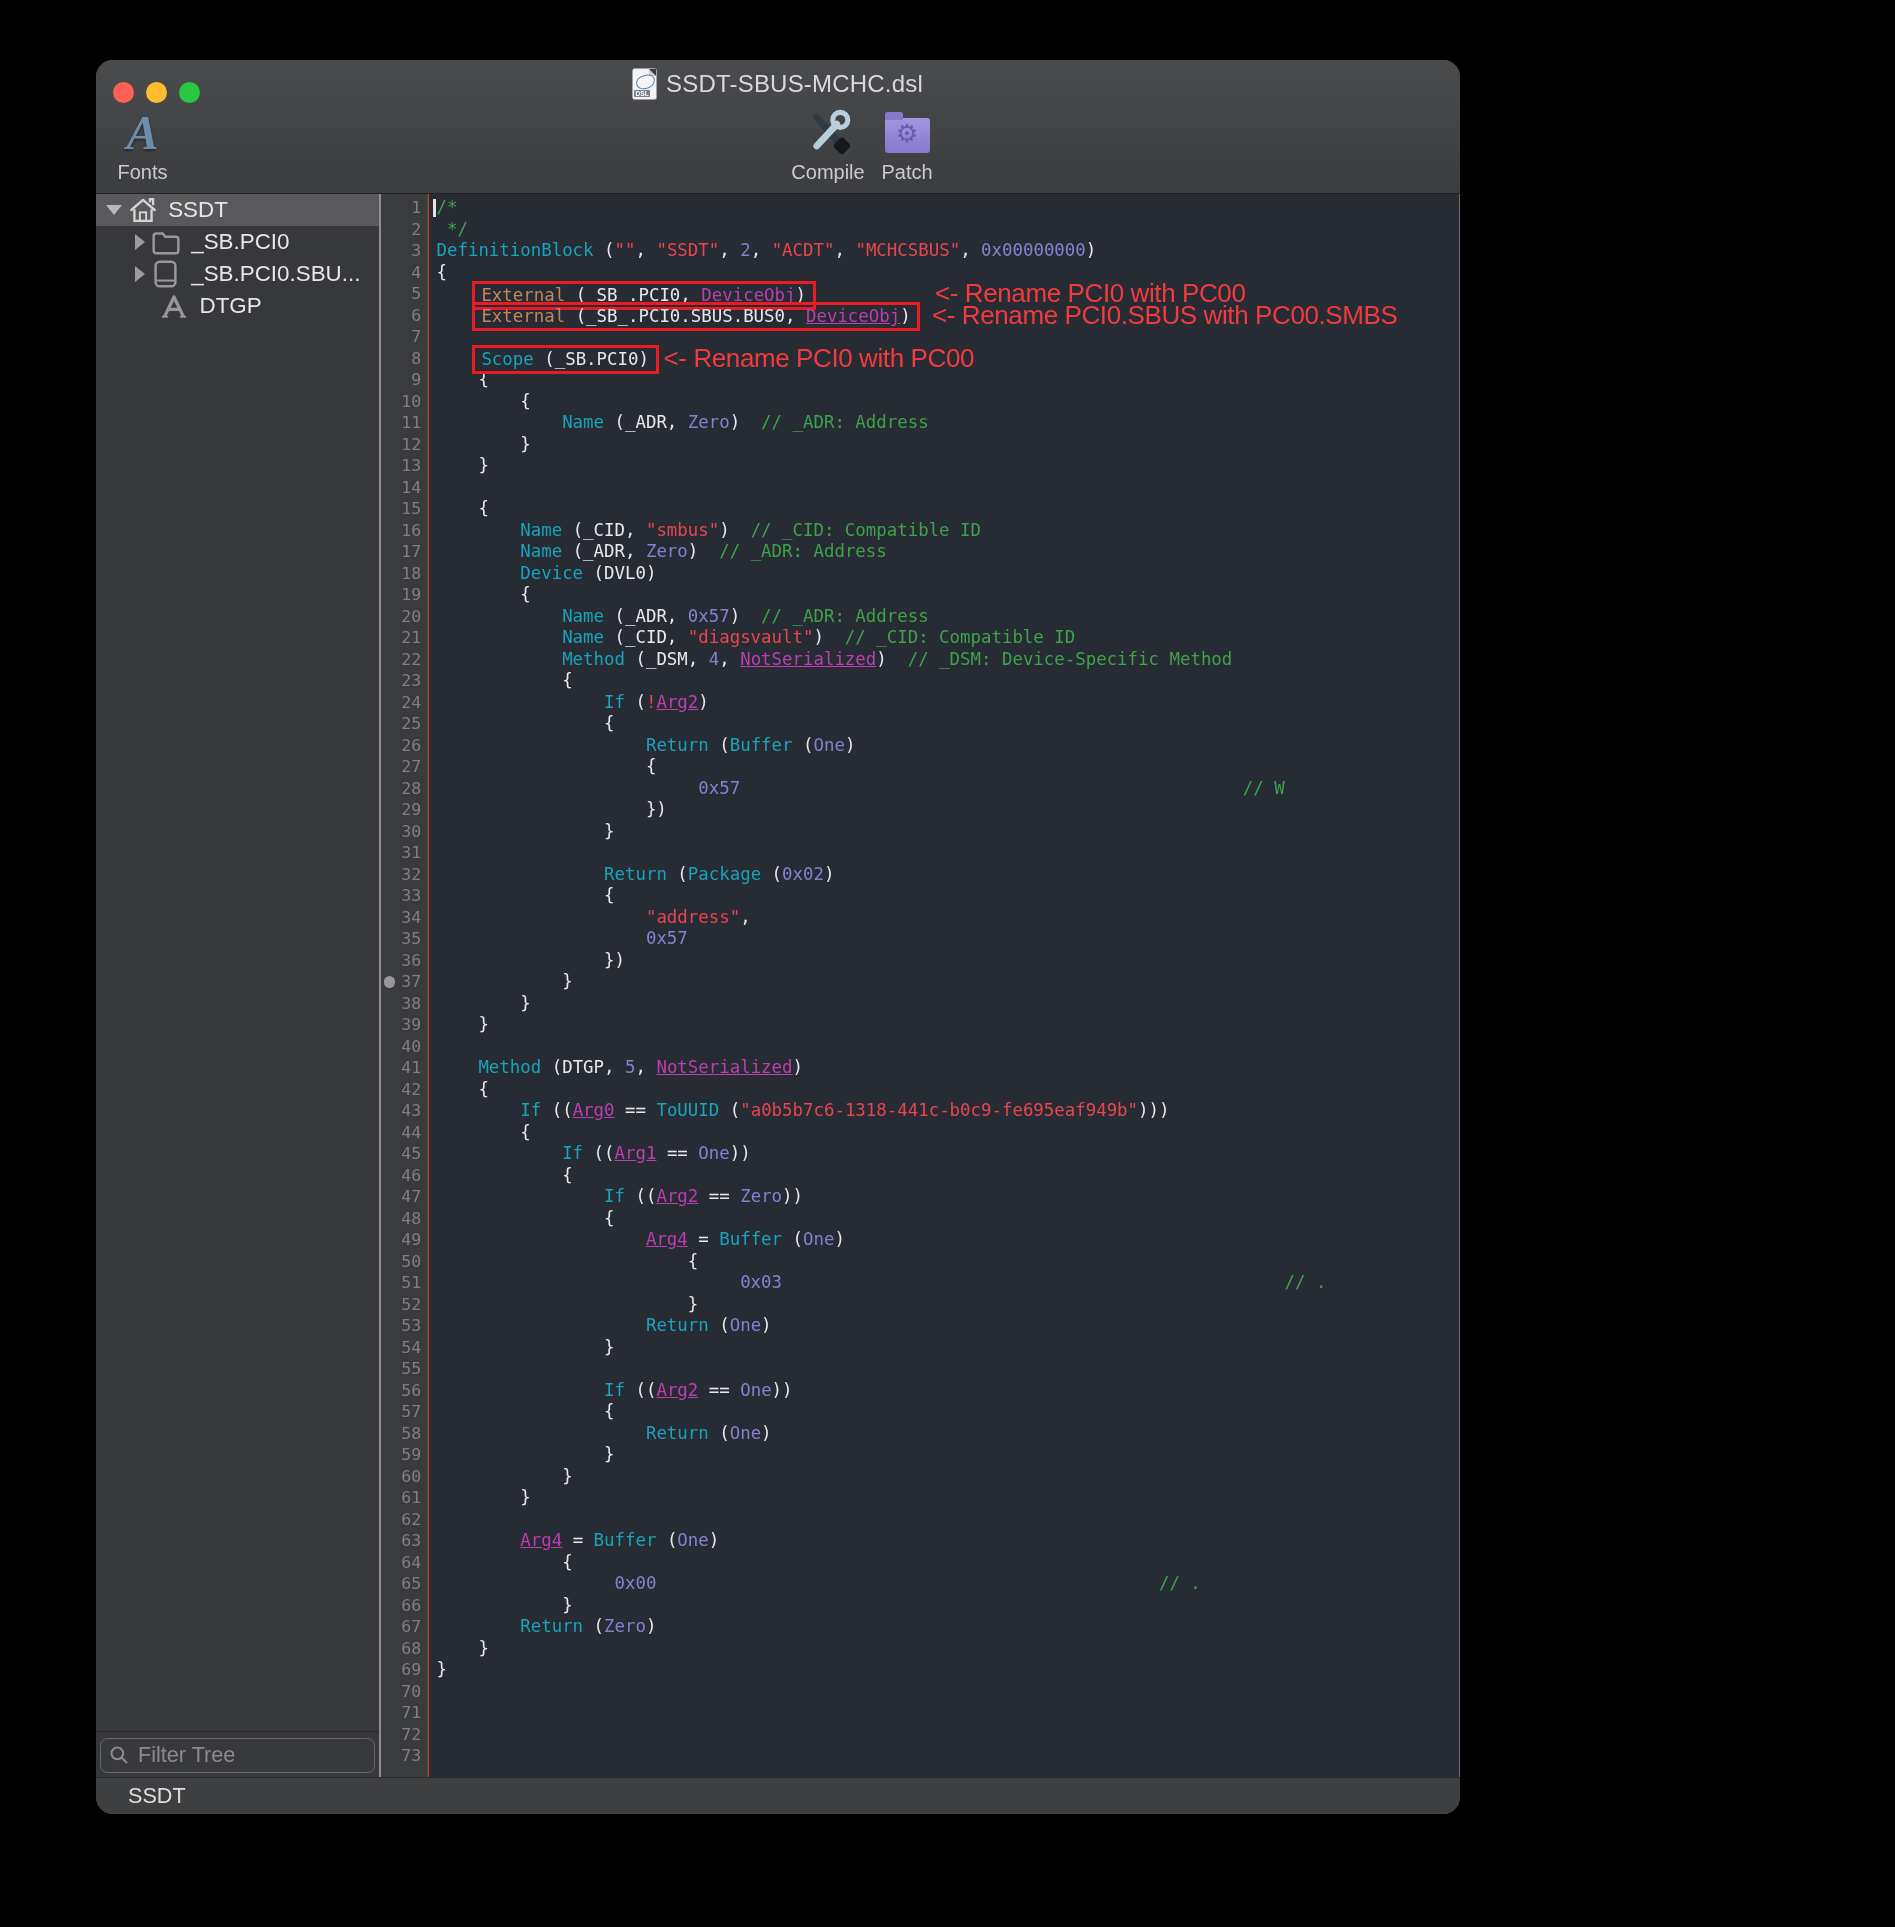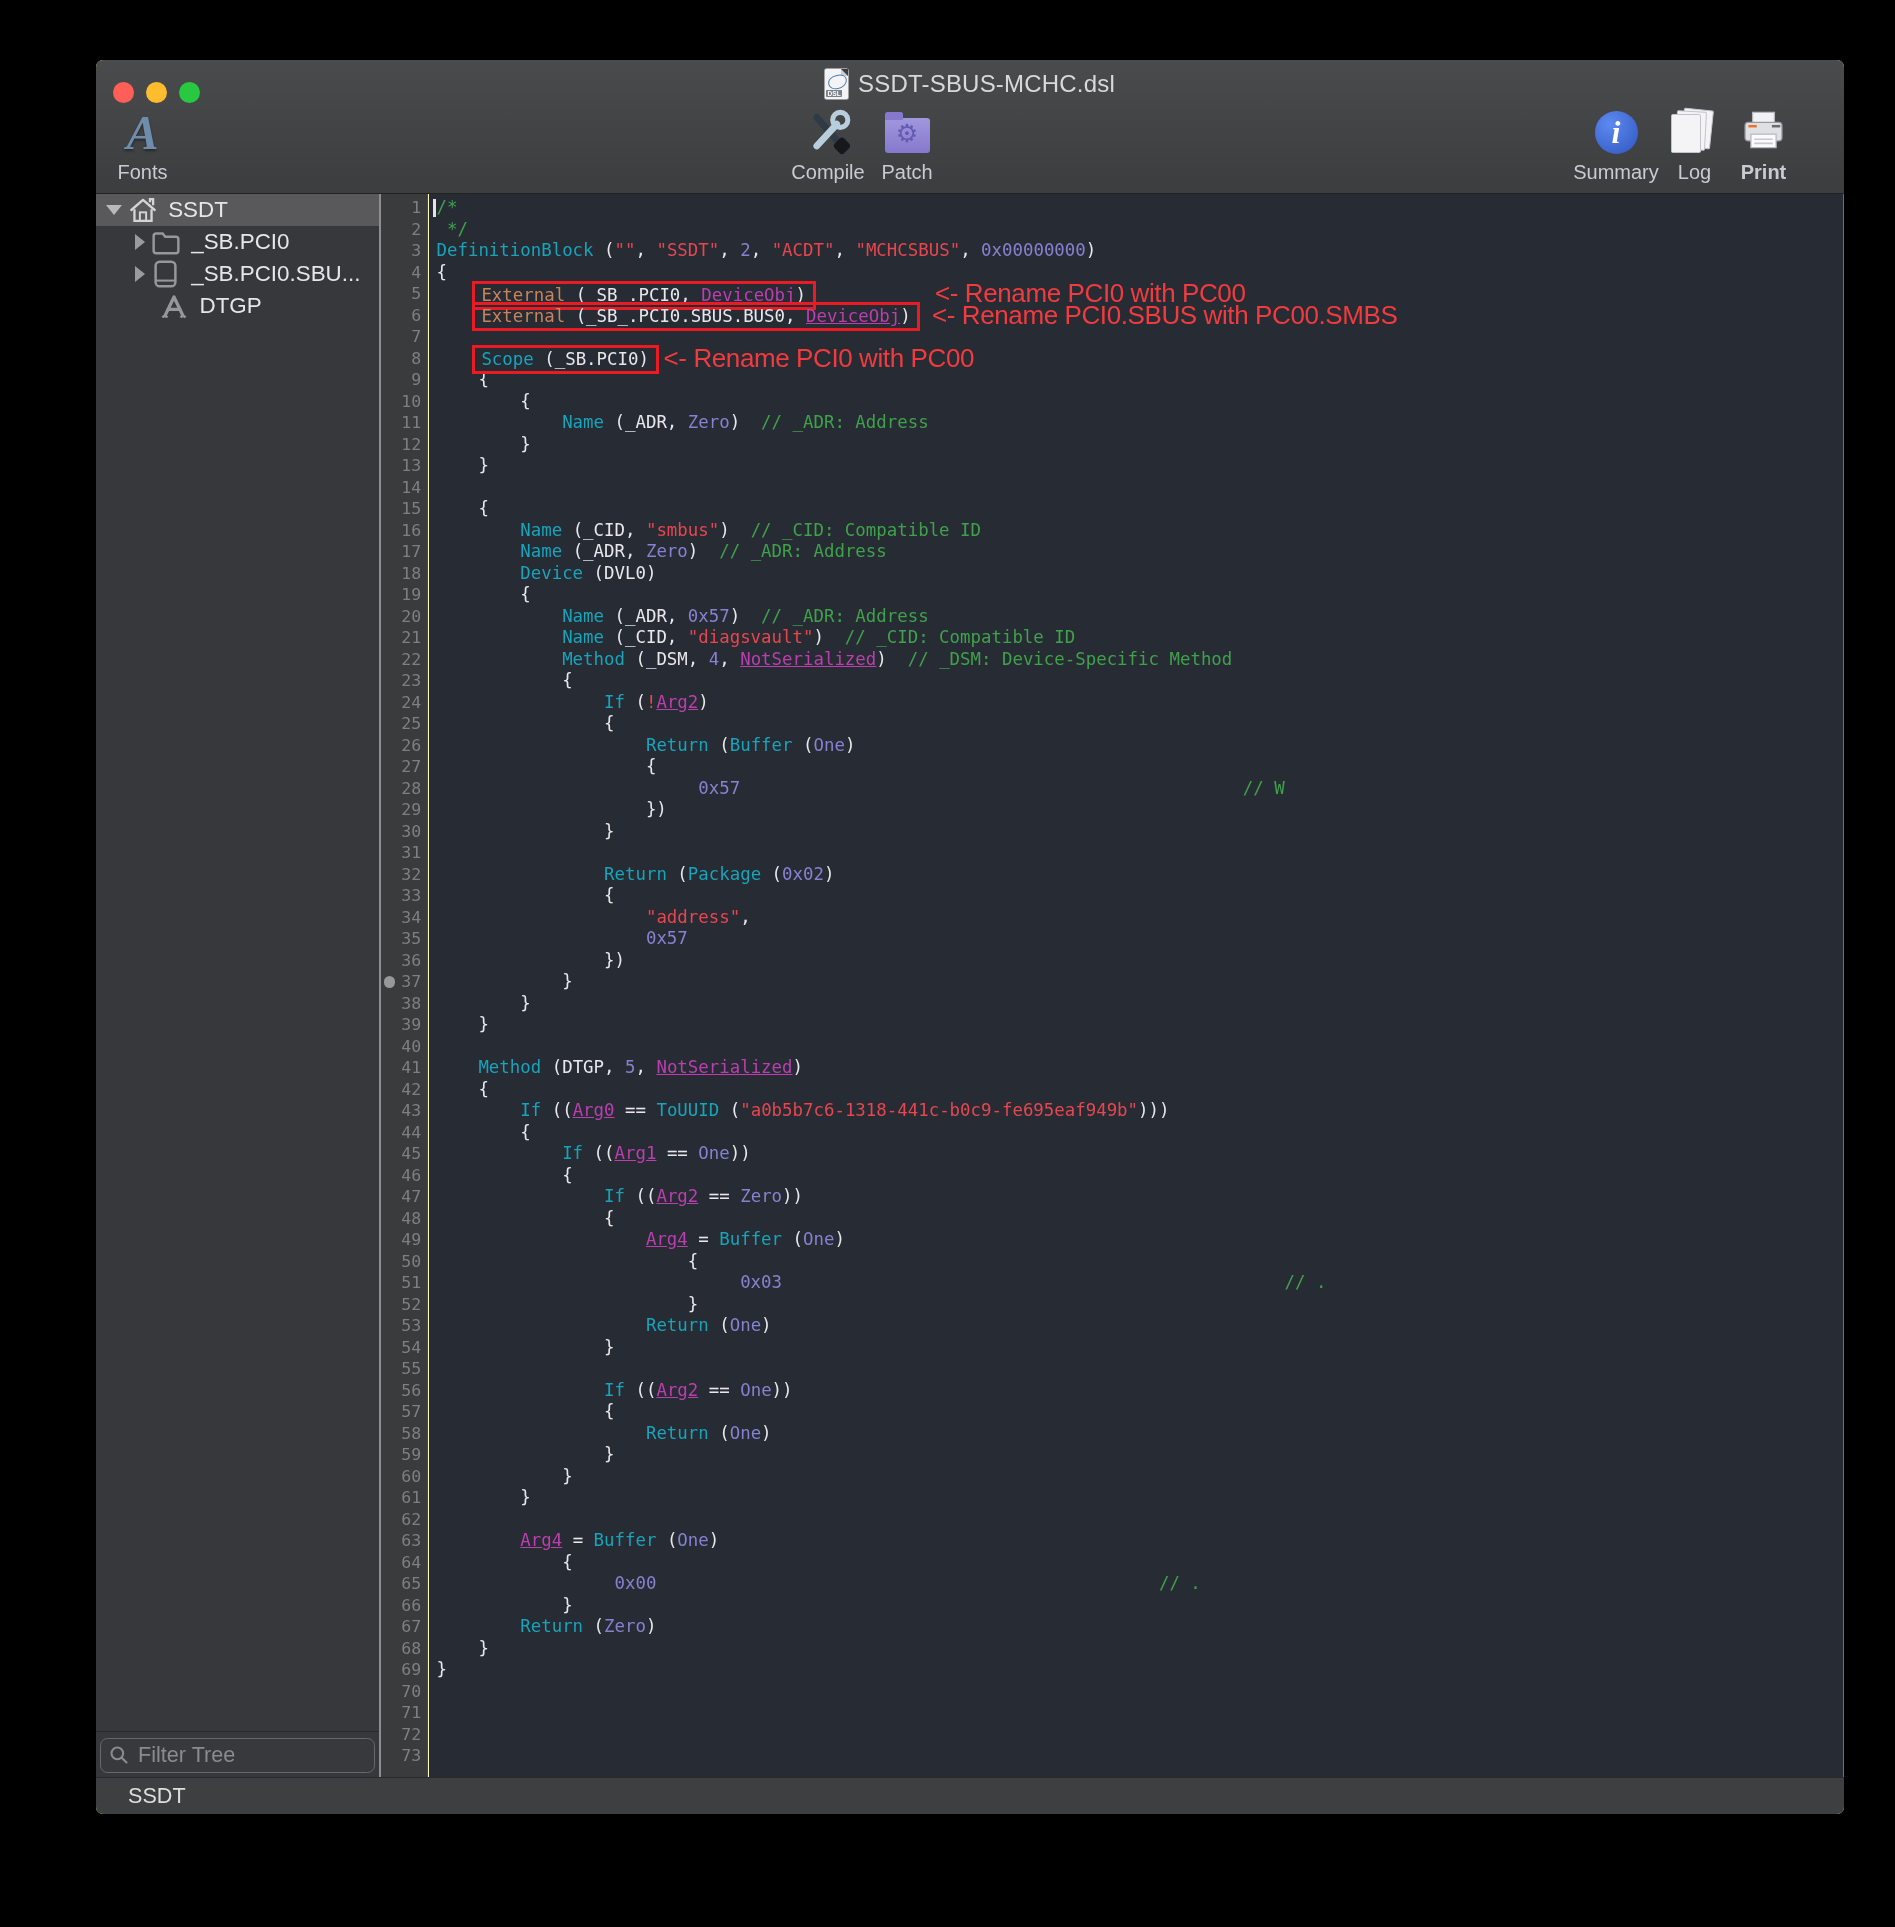--- a/index.html
+++ b/index.html
@@ -1,16 +1,16 @@
 <!DOCTYPE html>
 <html style="--col-plain: #e8e8ec; --col-keyword: #18a4ba; --col-external: #c8845c; --col-magenta: #bb3fae; --col-string: #e8464f; --col-number: #8781d0; --col-comment: #3fa24a; --col-note: #f23b3e; --col-boxred: #ea1b22; --col-code_bg: #262b34; --col-chrome_bg: #3e3f41; --col-traffic_red: #ff5f57; --col-traffic_yellow: #febc2e; --col-traffic_green: #28c840;font-size:13.3px"><head>
 <meta charset="utf-8">
 <style>
   html,body{margin:0;padding:0;width:1896px;height:1927px;background:#000;font-family:"Liberation Sans",sans-serif;}
-  .window{position:absolute;left:96px;top:60px;width:1748px;height:1754px;background:#fef9c3;border-radius:7px;overflow:hidden;box-shadow:0 16.6px 50px rgba(0,0,0,.8);}
+  .window{position:absolute;left:96px;top:60px;width:1364px;height:1754px;background:#c2410c;border-radius:17px;overflow:hidden;box-shadow:0 16.6px 50px rgba(0,0,0,.8);}
   
   .chrome{position:absolute;top:0;left:0;right:0;height:133px;background:linear-gradient(#4a4b4d,#3c3d3f);border-bottom:0.8px solid #222;}
   .traffic{position:absolute;top:21.6px;width:21px;height:21px;border-radius:50%;}
   .t-close{left:16.6px;background:#ff5f57;}
   .t-min{left:50px;background:#febc2e;}
   .t-zoom{left:83px;background:#28c840;}
   .titlegroup{position:absolute;top:6.6px;left:0;right:0;height:35px;display:flex;align-items:center;justify-content:center;gap:10px;}
   .doc-icon{position:relative;width:23px;height:30px;background:#f4f4f6;border-radius:1.7px;box-shadow:0 0 0 0.8px #b9b9bd;}
   .doc-icon .fold{position:absolute;right:0;top:0;width:0;height:0;border-left:7.5px solid #cfcfd3;border-top:7.5px solid #3c3d3f;}
   .doc-icon .scr{position:absolute;left:2.5px;top:5.8px;width:16.6px;height:11.6px;border:1.7px solid #4a7fb5;border-radius:50% 40% 55% 45%;transform:rotate(-12deg);}

